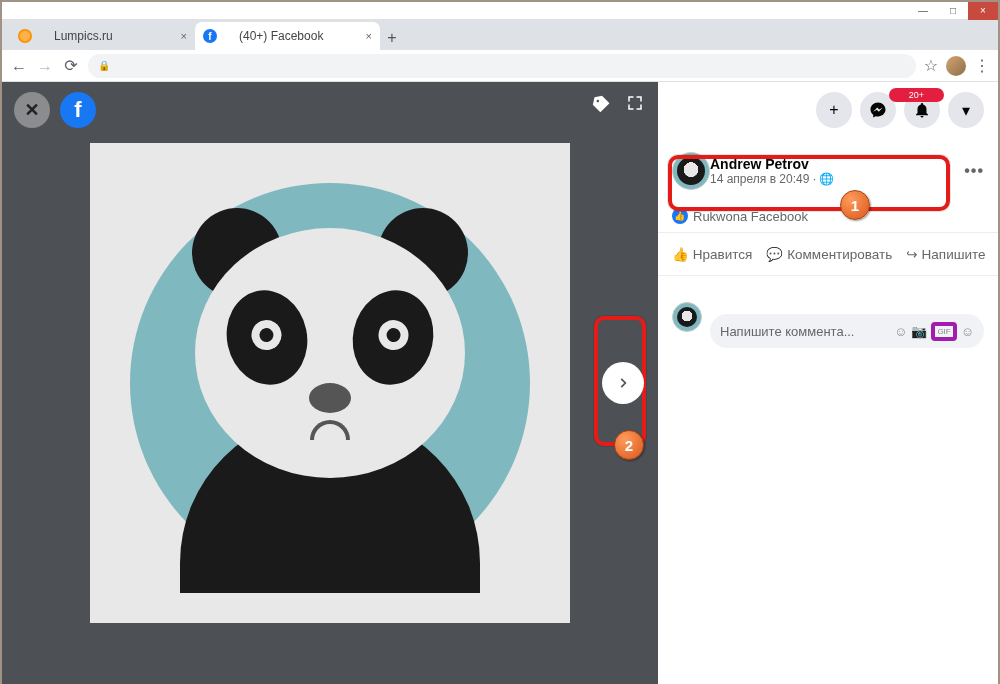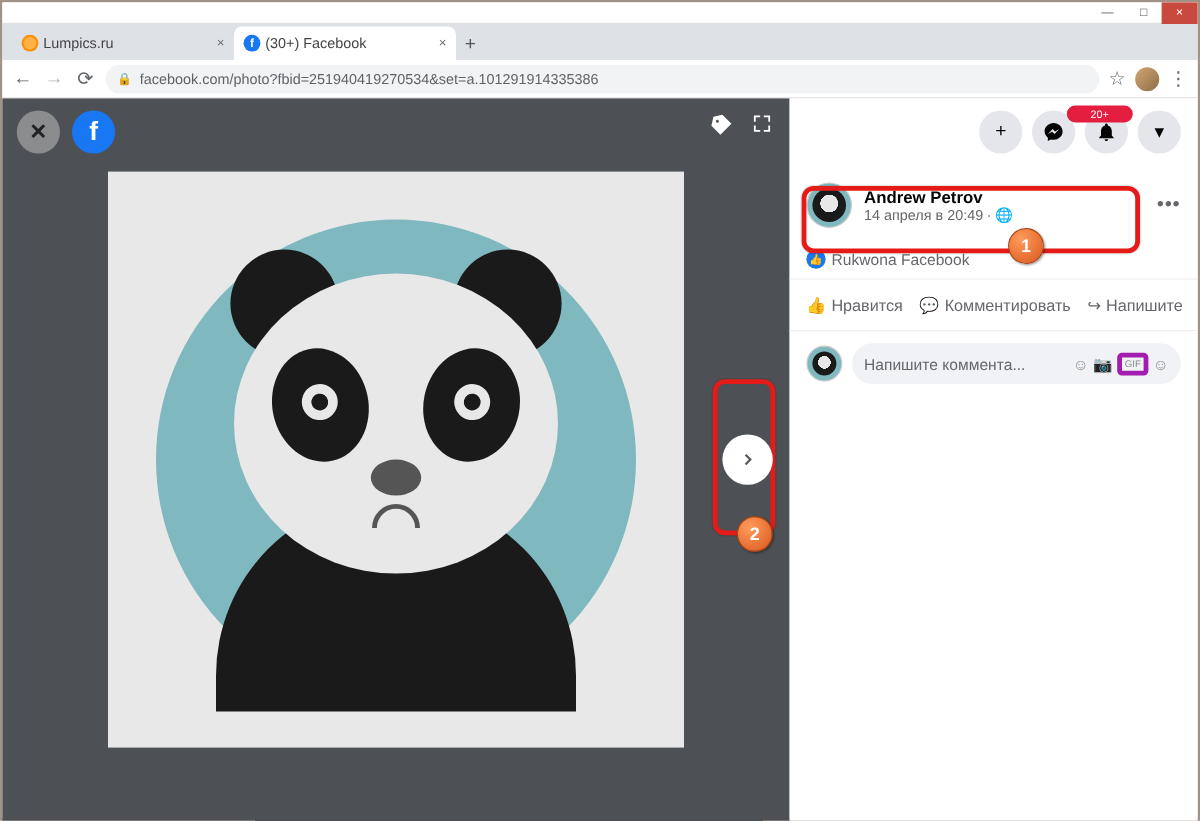--- a/index.html
+++ b/index.html
@@ -7,21 +7,21 @@
 
 .outer-border { width: 1000px; height: 684px; border: 2px solid #a09386; position: absolute; }
 
 
 .title-bar { height: 18px; background: #fff; display: flex; justify-content: flex-end; align-items: center; border-bottom: 1px solid #e0e0e0; }
 .win-btn { width: 30px; height: 18px; display: flex; align-items: center; justify-content: center; font-size: 10px; color: #555; }
 .win-close { background: #c8493e; color: #fff; }
 
 
 .tab-strip { height: 30px; background: #dee1e6; display: flex; align-items: flex-end; padding-left: 8px; }
-.tab { height: 28px; width: 185px; background: #dee1e6; border-radius: 7px 7px 0 0; display: flex; align-items: center; padding: 0 8px; font-size: 12px; color: #444; gap: 4px; position: relative; }
+.tab { height: 28px; width: 185px; background: #dee1e6; border-radius: 7px 7px 0 0; display: flex; align-items: center; padding: 0 8px; font-size: 12px; color: #444; gap: 22px; position: relative; }
 .tab.active { background: #fff; }
 .tab .tab-close { margin-left: auto; font-size: 11px; color: #666; }
 .tab .favicon { width: 14px; height: 14px; border-radius: 50%; flex-shrink: 0; }
 .fav-orange { background: radial-gradient(circle, #ffb347 45%, #ff8c00 60%); }
 .fav-fb { background: #1877f2; display: flex; align-items: center; justify-content: center; color: #fff; font-size: 10px; font-weight: bold; }
 .new-tab { width: 24px; height: 24px; display: flex; align-items: center; justify-content: center; color: #555; }
 
 
 .url-bar { height: 32px; background: #fff; display: flex; align-items: center; padding: 0 8px; gap: 8px; border-bottom: 1px solid #e0e0e0; }
 .nav-btn { width: 18px; height: 18px; color: #5f6368; display: flex; align-items: center; justify-content: center; }
@@ -63,38 +63,38 @@
 
 
 .next-arrow { position: absolute; right: 14px; top: 50%; transform: translateY(-50%); width: 42px; height: 42px; background: #fff; border-radius: 50%; display: flex; align-items: center; justify-content: center; color: #555; z-index: 5; }
 
 
 .fb-header { display: flex; justify-content: flex-end; padding: 0 14px 14px; gap: 8px; align-items: center; position: relative; }
 .hdr-btn { width: 36px; height: 36px; border-radius: 50%; background: #e4e6eb; display: flex; align-items: center; justify-content: center; color: #050505; position: relative; }
 .hdr-btn.bell { position: relative; }
 .badge { position: absolute; top: -4px; right: -4px; background: #e41e3f; color: #fff; font-size: 9px; padding: 2px 20px; border-radius: 8px; }
 
-.post-header { padding: 10px 14px; display: flex; align-items: center; gap: 10px; position: relative; }
+.post-header { padding: 10px 14px; display: flex; align-items: center; position: relative; }
 .avatar-sm { width: 38px; height: 38px; border-radius: 50%; background: #7fb8bf; position: relative; overflow: hidden; border: 1px solid #ccc; }
 .avatar-sm::before { content: ''; position: absolute; inset: 4px; background: radial-gradient(circle at 50% 45%, #e8e8e8 35%, #1a1a1a 36%); border-radius: 50%; }
 .poster-info { flex: 1; }
 .poster-name { font-size: 14px; font-weight: 600; color: #050505; }
 .poster-meta { font-size: 12px; color: #65676b; display: flex; align-items: center; gap: 3px; }
 .more-btn { color: #65676b; font-weight: bold; letter-spacing: 1px; }
 
 .edit-btn { margin: 6px 14px; display: inline-block; padding: 7px 12px; background: #e4e6eb; border-radius: 6px; font-size: 14px; font-weight: 600; color: #050505; }
 
 .reaction-row { padding: 8px 14px; display: flex; align-items: center; gap: 5px; font-size: 13px; color: #65676b; }
 .like-emoji { width: 16px; height: 16px; background: #1877f2; border-radius: 50%; display: flex; align-items: center; justify-content: center; color: #fff; font-size: 9px; }
 
 .action-row { padding: 6px 14px; display: flex; gap: 14px; border-top: 1px solid #eee; border-bottom: 1px solid #eee; }
 .action-item { display: flex; align-items: center; gap: 4px; font-size: 13.5px; color: #65676b; padding: 7px 0; }
 
 .comment-row { padding: 10px 14px; display: flex; align-items: center; gap: 8px; }
-.comment-input { flex: 1; height: 34px; background: #f0f2f5; border-radius: 17px; display: flex; align-items: center; padding: 0 10px; font-size: 13px; color: #65676b; gap: 4px; }
+.comment-input { flex: 1; height: 34px; background: #f0f2f5; border-radius: 17px; display: flex; align-items: center; padding: 0 10px; font-size: 13px; color: #65676b; gap: 4px; margin-top: 28px; }
 .comment-input .placeholder { flex: 1; overflow: hidden; white-space: nowrap; text-overflow: ellipsis; }
 .comment-input .tool { color: #888; font-size: 13px; }
 .gif-badge { border: 4px solid #a21caf; border-radius: 4px; font-size: 8px; padding: 1px 2px; color: #888; }
 
 
 .highlight { position: absolute; border: 4px solid #e41b17; border-radius: 10px; box-shadow: 0 0 0 1px rgba(0,0,0,0.1); pointer-events: none; }
 .hl-1 { top: 155px; left: 668px; width: 282px; height: 56px; }
 .hl-2 { top: 316px; left: 594px; width: 52px; height: 130px; }
 .num-badge { position: absolute; width: 30px; height: 30px; border-radius: 50%; background: radial-gradient(circle at 35% 30%, #ff9b5a, #d9571f); border: 1px solid #a8430f; display: flex; align-items: center; justify-content: center; color: #fff; font-weight: bold; font-size: 15px; box-shadow: 1px 1px 2px rgba(0,0,0,0.4); pointer-events: none; }
 .nb-1 { top: 190px; left: 840px; }
@@ -112,33 +112,32 @@
   </div>
 
   <div class="tab-strip">
     <div class="tab">
       <div class="favicon fav-orange"></div>
       <span>Lumpics.ru</span>
       <span class="tab-close">×</span>
     </div>
     <div class="tab active">
       <div class="favicon fav-fb">f</div>
-      <span>(30+) Facebook</span>
+      <span>(40+) Facebook</span>
       <span class="tab-close">×</span>
     </div>
     <div class="new-tab">+</div>
   </div>
 
   <div class="url-bar">
     <div class="nav-btn">←</div>
     <div class="nav-btn disabled">→</div>
     <div class="nav-btn">⟳</div>
     <div class="url-field">
       <span class="lock">🔒</span>
-      <span>facebook.com/photo?fbid=251940419270534&amp;set=a.101291914335386</span>
     </div>
     <span style="color:#5f6368;">☆</span>
     <div class="profile-pic"></div>
     <div class="ext-menu">⋮</div>
   </div>
 
   <div class="content">
     <div class="viewer">
       <div class="viewer-top-left">
         <div class="circle-btn close-circle">✕</div>

